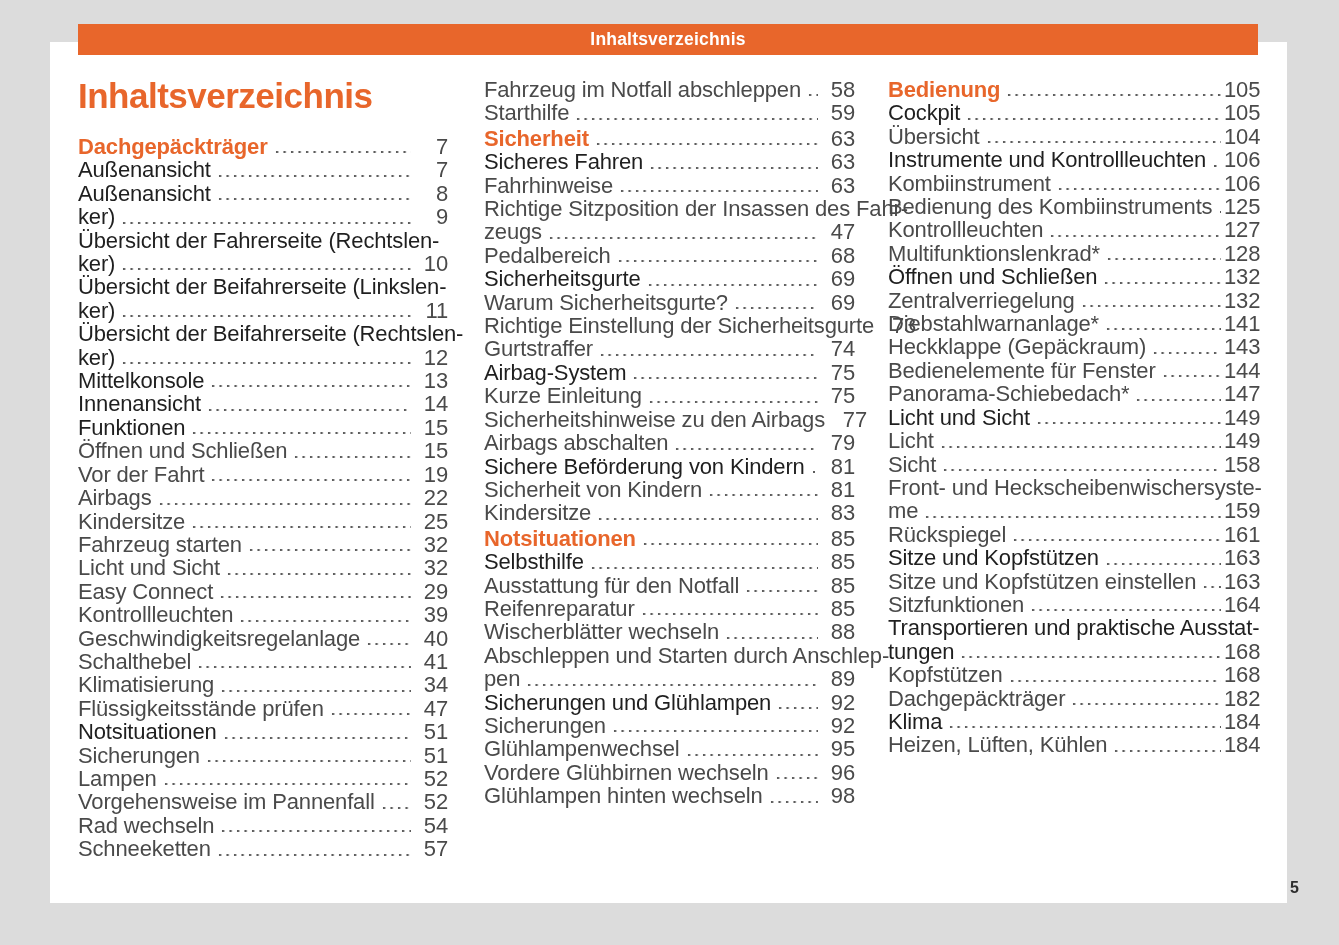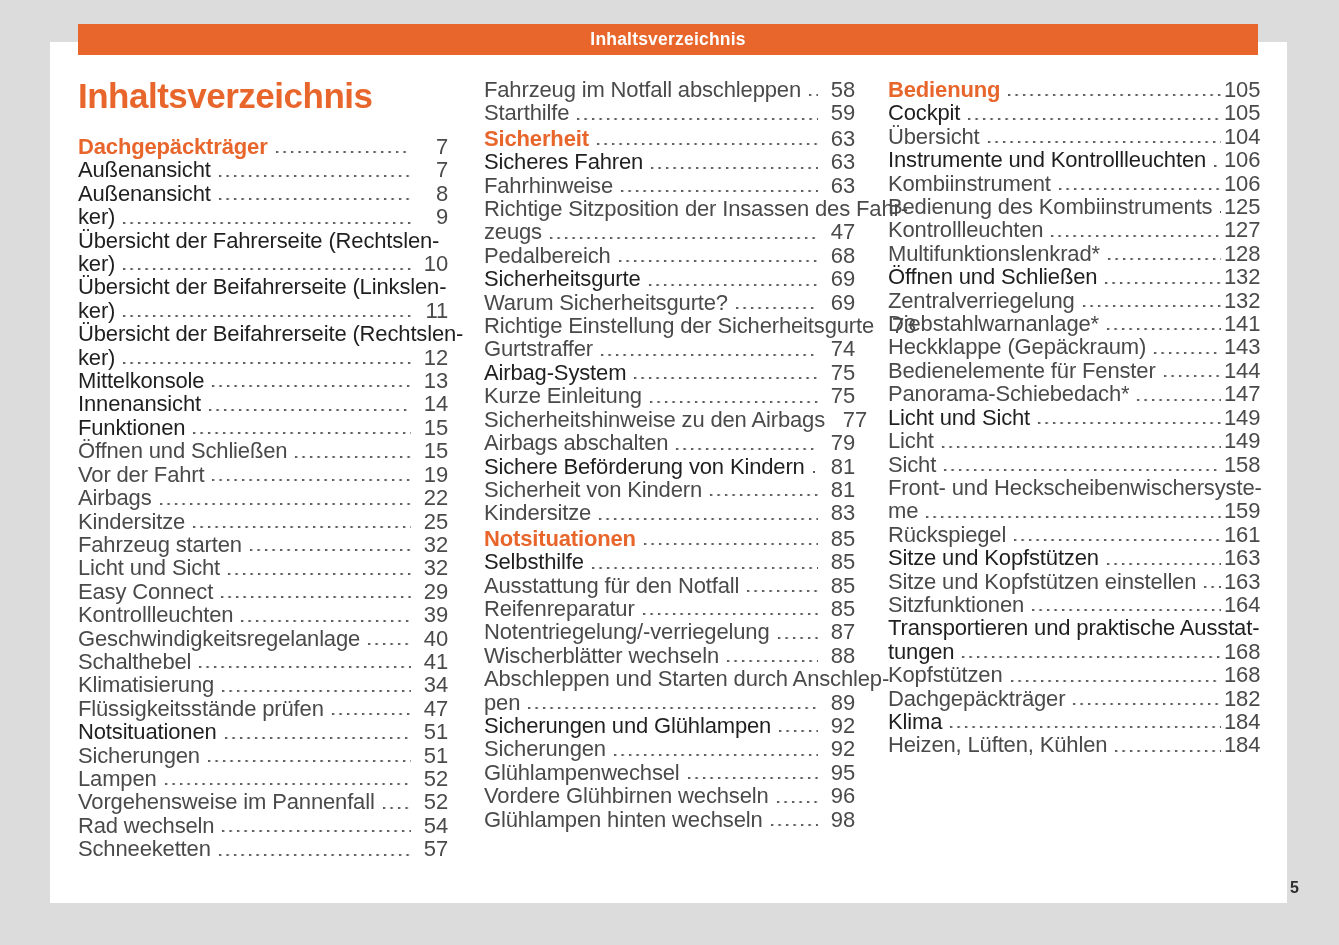--- a/index.html
+++ b/index.html
@@ -424,27 +424,20 @@
     </div>
     <div class="entry normal">
       <div class="row">
         <span class="lbl">Reifenreparatur</span>
         <span class="dots"></span>
         <span class="pg">85</span>
       </div>
     </div>
     <div class="entry normal">
       <div class="row">
-        <span class="lbl">Notentriegelung/-verriegelung</span>
-        <span class="dots"></span>
-        <span class="pg">87</span>
-      </div>
-    </div>
-    <div class="entry normal">
-      <div class="row">
         <span class="lbl">Wischerblätter wechseln</span>
         <span class="dots"></span>
         <span class="pg">88</span>
       </div>
     </div>
     <div class="entry normal">
       <div class="line-cont lbl">Abschleppen und Starten durch Anschlep-</div>
       <div class="row">
         <span class="lbl">pen</span>
         <span class="dots"></span>

